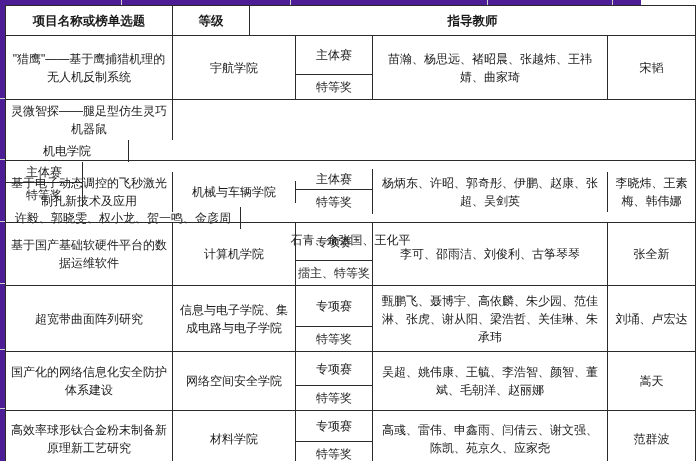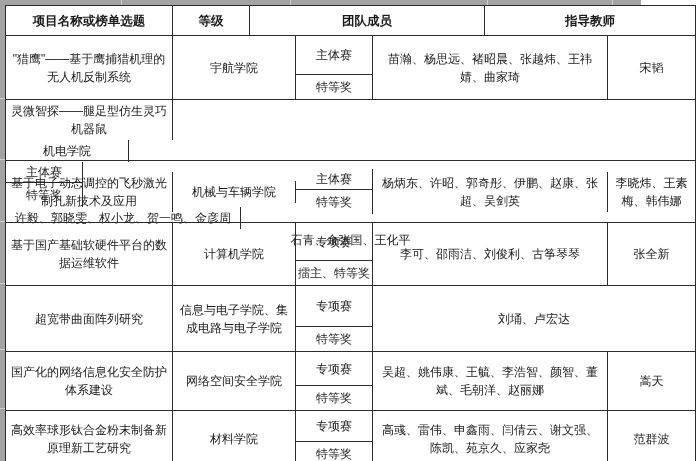--- a/index.html
+++ b/index.html
@@ -3,21 +3,21 @@
 <meta charset="utf-8">
 <style>
   html,body{margin:0;padding:0;}
   body{
     width:700px;height:461px;
     background:#ffffff;
     font-family:"Liberation Sans","DejaVu Sans",sans-serif;
     color:#1a1a1a;
     overflow:hidden;
   }
-  .page{position:relative;width:641px;height:461px;background:#a3a3a3;}
+  .page{position:relative;width:641px;height:461px;background:#4c1d95;}
   .stub-v{position:absolute;top:0;width:1px;height:5px;background:#cfcfcf;}
   .stub-h{position:absolute;left:0;height:1px;width:5px;background:#cfcfcf;}
   .award-table{
     position:absolute;left:5px;top:5px;width:689px;
     border:1px solid #2b2b2b;
     display:flex;flex-direction:column;
     background:#ffffff;
   }
   .t-row{display:flex;flex-direction:row;border-bottom:1px solid #2b2b2b;}
   .t-row:last-child{border-bottom:none;}
@@ -64,21 +64,20 @@
   <div class="stub-h" style="top:221px"></div>
   <div class="stub-h" style="top:283px"></div>
   <div class="stub-h" style="top:349px"></div>
   <div class="stub-h" style="top:408px"></div>
 
   <div class="award-table">
 
     <div class="t-row head">
       <div class="cell c-project">项目名称或榜单选题</div>
       <div class="cell c-level" style="align-items:center;justify-content:center;flex-direction:row;text-align:center;">等级</div>
-      <div class="cell c-members">团队成员</div>
       <div class="cell c-advisors">指导教师</div>
     </div>
 
     <div class="t-row">
       <div class="cell c-project">"猎鹰"——基于鹰捕猎机理的无人机反制系统</div>
       <div class="cell c-college">宇航学院</div>
       <div class="cell c-level">
         <div class="lvl-top">主体赛</div>
         <div class="lvl-bottom">特等奖</div>
       </div>
@@ -119,20 +118,21 @@
       <div class="cell c-advisors">张全新</div>
     </div>
 
     <div class="t-row">
       <div class="cell c-project">超宽带曲面阵列研究</div>
       <div class="cell c-college">信息与电子学院、集成电路与电子学院</div>
       <div class="cell c-level">
         <div class="lvl-top">专项赛</div>
         <div class="lvl-bottom">特等奖</div>
       </div>
+      <div class="cell c-members">甄鹏飞、聂博宇、高依麟、朱少园、范佳淋、张虎、谢从阳、梁浩哲、关佳琳、朱承玮</div>
       <div class="cell c-advisors">刘埇、卢宏达</div>
     </div>
 
     <div class="t-row">
       <div class="cell c-project">国产化的网络信息化安全防护体系建设</div>
       <div class="cell c-college">网络空间安全学院</div>
       <div class="cell c-level">
         <div class="lvl-top">专项赛</div>
         <div class="lvl-bottom">特等奖</div>
       </div>

